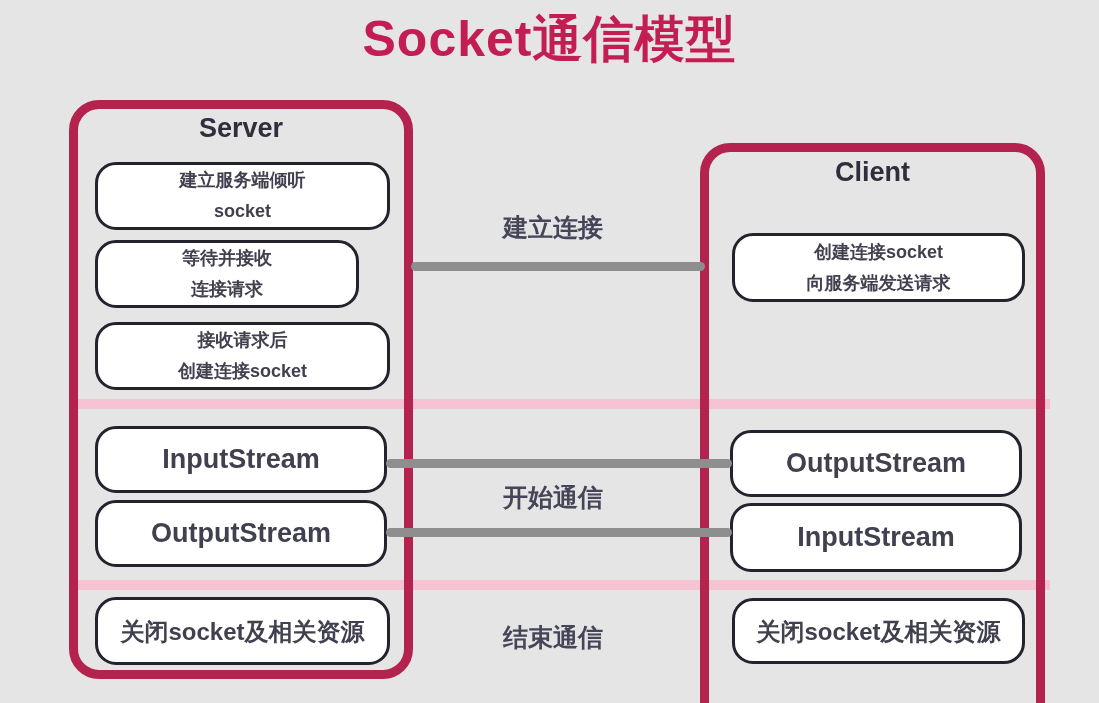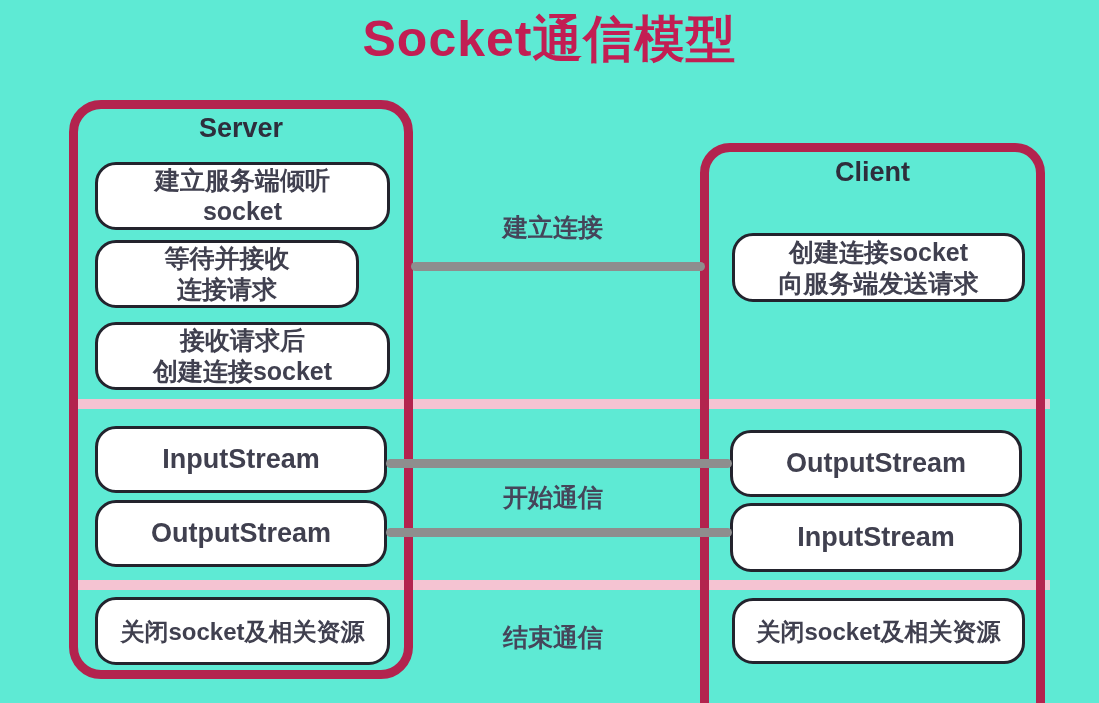--- a/index.html
+++ b/index.html
@@ -11,21 +11,21 @@
     --text_dark: #40404F;
   }
   * { margin: 0; padding: 0; box-sizing: border-box; }
   html, body { background: #ffffff; }
   body { font-family: "Liberation Sans", "DejaVu Sans", sans-serif; }
 
   .stage {
     position: relative;
     width: 1099px;
     height: 703px;
-    background: #5eead4;
+    background: #e5e5e5;
     overflow: hidden;
   }
 
   .diagram-title {
     position: absolute;
     top: 6px;
     left: 0;
     width: 100%;
     text-align: center;
     font-size: 50px;
@@ -46,21 +46,21 @@
   .phase-stripe.s1 { top: 399px; }
   .phase-stripe.s2 { top: 580px; }
 
   .panel {
     position: absolute;
     border: 9px solid var(--crimson);
     border-radius: 30px;
     background: transparent;
     z-index: 2;
   }
-  .panel.server { left: 69px; top: 100px; width: 344px; height: 579px; border-radius: 32px; }
+  .panel.server { left: 69px; top: 100px; width: 344px; height: 579px; }
   .panel.client { left: 700px; top: 143px; width: 345px; height: 642px; padding-left: 33px; }
 
   .panel-label {
     position: absolute;
     left: 0;
     width: 100%;
     text-align: center;
     font-size: 27px;
     font-weight: 700;
     color: #2E2E3C;
@@ -71,21 +71,21 @@
   .step-box {
     position: absolute;
     background: #ffffff;
     border: 3.5px solid var(--box_border);
     border-radius: 21px;
     display: flex;
     flex-direction: column;
     align-items: center;
     justify-content: center;
     text-align: center;
-    font-size: 25px;
+    font-size: 18px;
     font-weight: 700;
     color: var(--text_dark);
     line-height: 31px;
     z-index: 2;
   }
 
   
   .sb1 { left: 17px; top: 53px;  width: 295px; height: 68px; }
   .sb2 { left: 17px; top: 131px; width: 264px; height: 68px; }
   .sb3 { left: 17px; top: 213px; width: 295px; height: 68px; }

